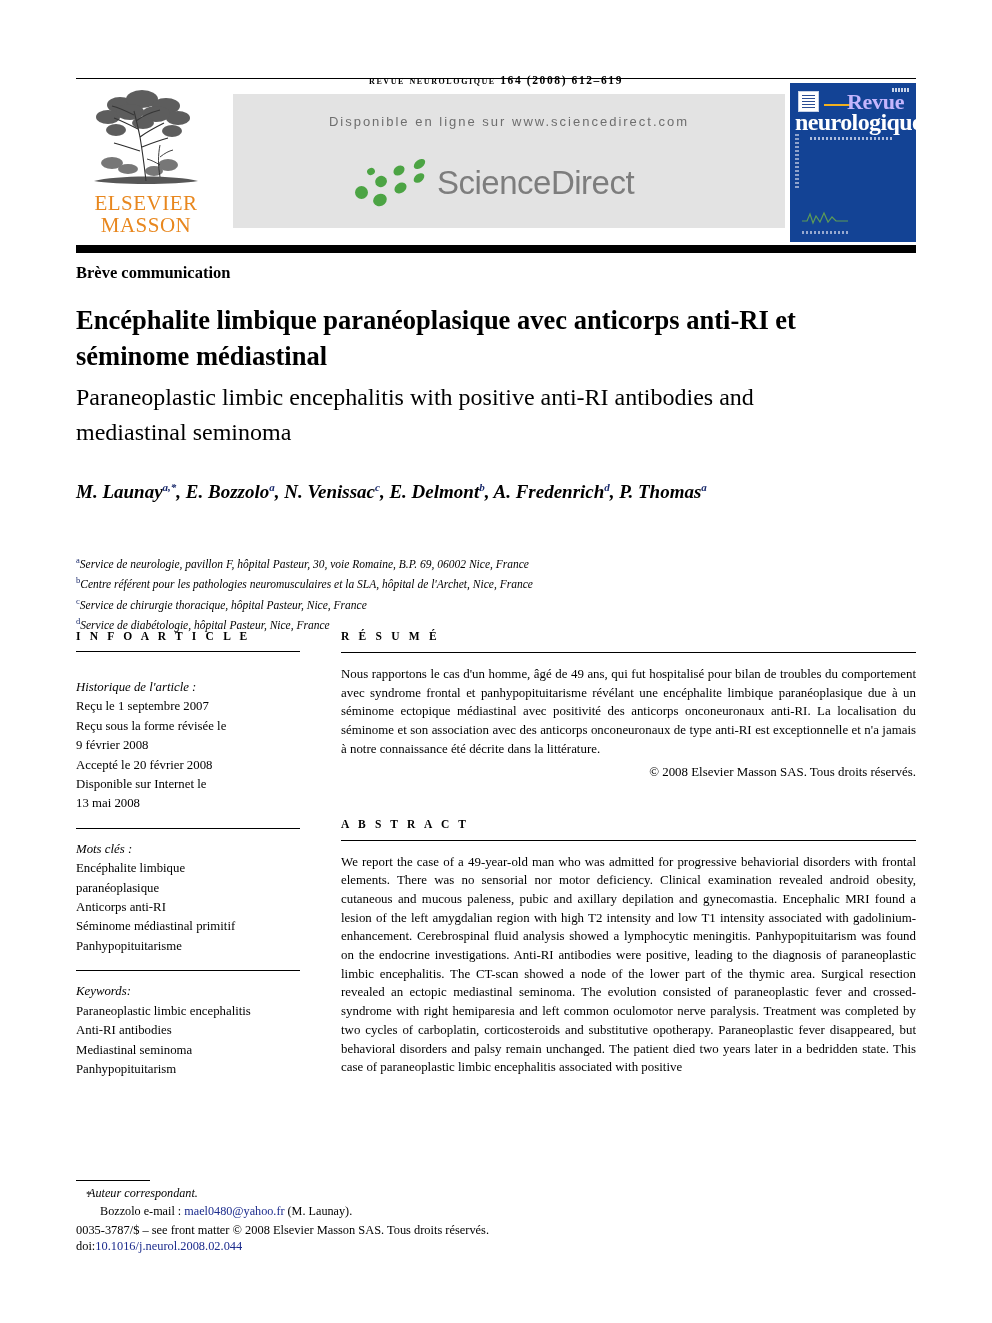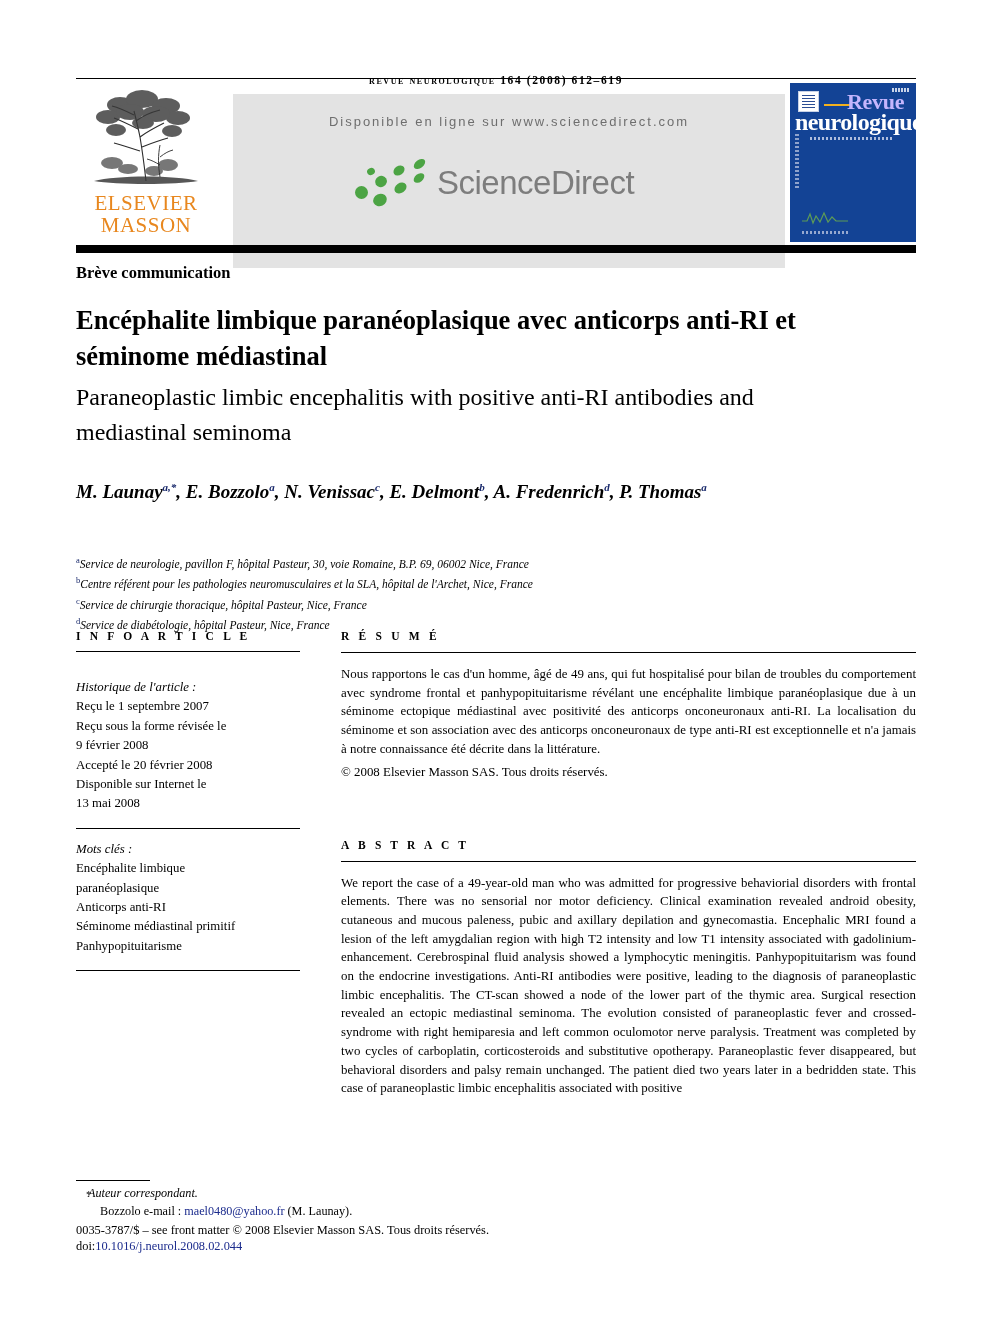--- a/index.html
+++ b/index.html
@@ -70,21 +70,21 @@
     font-family: "Liberation Serif", serif;
     color: #E8871E;
     font-size: 21px;
     line-height: 22px;
     letter-spacing: 0.5px;
   }
 
   .sd-banner {
     position: absolute;
     left: 157px; top: 11px;
-    width: 552px; height: 174px;
+    width: 552px; height: 134px;
     background: #E3E3E3;
   }
   .sd-text {
     position: absolute;
     left: 0; top: 20px;
     width: 552px;
     text-align: center;
     font-family: "Liberation Sans", sans-serif;
     font-size: 13px;
     letter-spacing: 2.0px;
@@ -266,26 +266,26 @@
     margin: 14px 0 11px 0;
     width: 224px;
   }
   .abstract-body {
     font-size: 12.9px;
     line-height: 18.7px;
     text-align: justify;
     font-family: "Liberation Serif", serif;
   }
   .copyright-line {
-    text-align: left;
+    text-align: right;
     font-size: 12.9px;
     margin-top: 6px;
     font-family: "Liberation Serif", serif;
   }
-  .abstract-head-wrap { margin-top: 59px; }
+  .abstract-head-wrap { margin-top: 38px; }
 
   
   .footer-rule {
     position: absolute;
     left: 76px; top: 1180px;
     width: 74px;
     height: 1px;
     background: #000;
   }
   .footnote {
@@ -429,20 +429,29 @@
       <div class="kw-head">Mots clés :</div>
       <div id="mots-cles-list">
           <div>Encéphalite limbique</div>
           <div>paranéoplasique</div>
           <div>Anticorps anti-RI</div>
           <div>Séminome médiastinal primitif</div>
           <div>Panhypopituitarisme</div>
         </div>
     </div>
     <hr class="hr-left2">
+    <div class="meta-block">
+      <div class="kw-head">Keywords:</div>
+      <div id="keywords-list">
+          <div>Paraneoplastic limbic encephalitis</div>
+          <div>Anti-RI antibodies</div>
+          <div>Mediastinal seminoma</div>
+          <div>Panhypopituitarism</div>
+        </div>
+    </div>
   </div>
 
   <div class="col-right">
     <div class="sec-head">R É S U M É</div>
     <hr class="hr-right">
     <div class="abstract-body">Nous rapportons le cas d'un homme, âgé de 49 ans, qui fut hospitalisé pour bilan de troubles du comportement avec syndrome frontal et panhypopituitarisme révélant une encéphalite limbique paranéoplasique due à un séminome ectopique médiastinal avec positivité des anticorps onconeuronaux anti-RI. La localisation du séminome et son association avec des anticorps onconeuronaux de type anti-RI est exceptionnelle et n'a jamais à notre connaissance été décrite dans la littérature.</div>
     <div class="copyright-line">© 2008 Elsevier Masson SAS. Tous droits réservés.</div>
 
     <div class="abstract-head-wrap">
       <div class="sec-head">A B S T R A C T</div>

